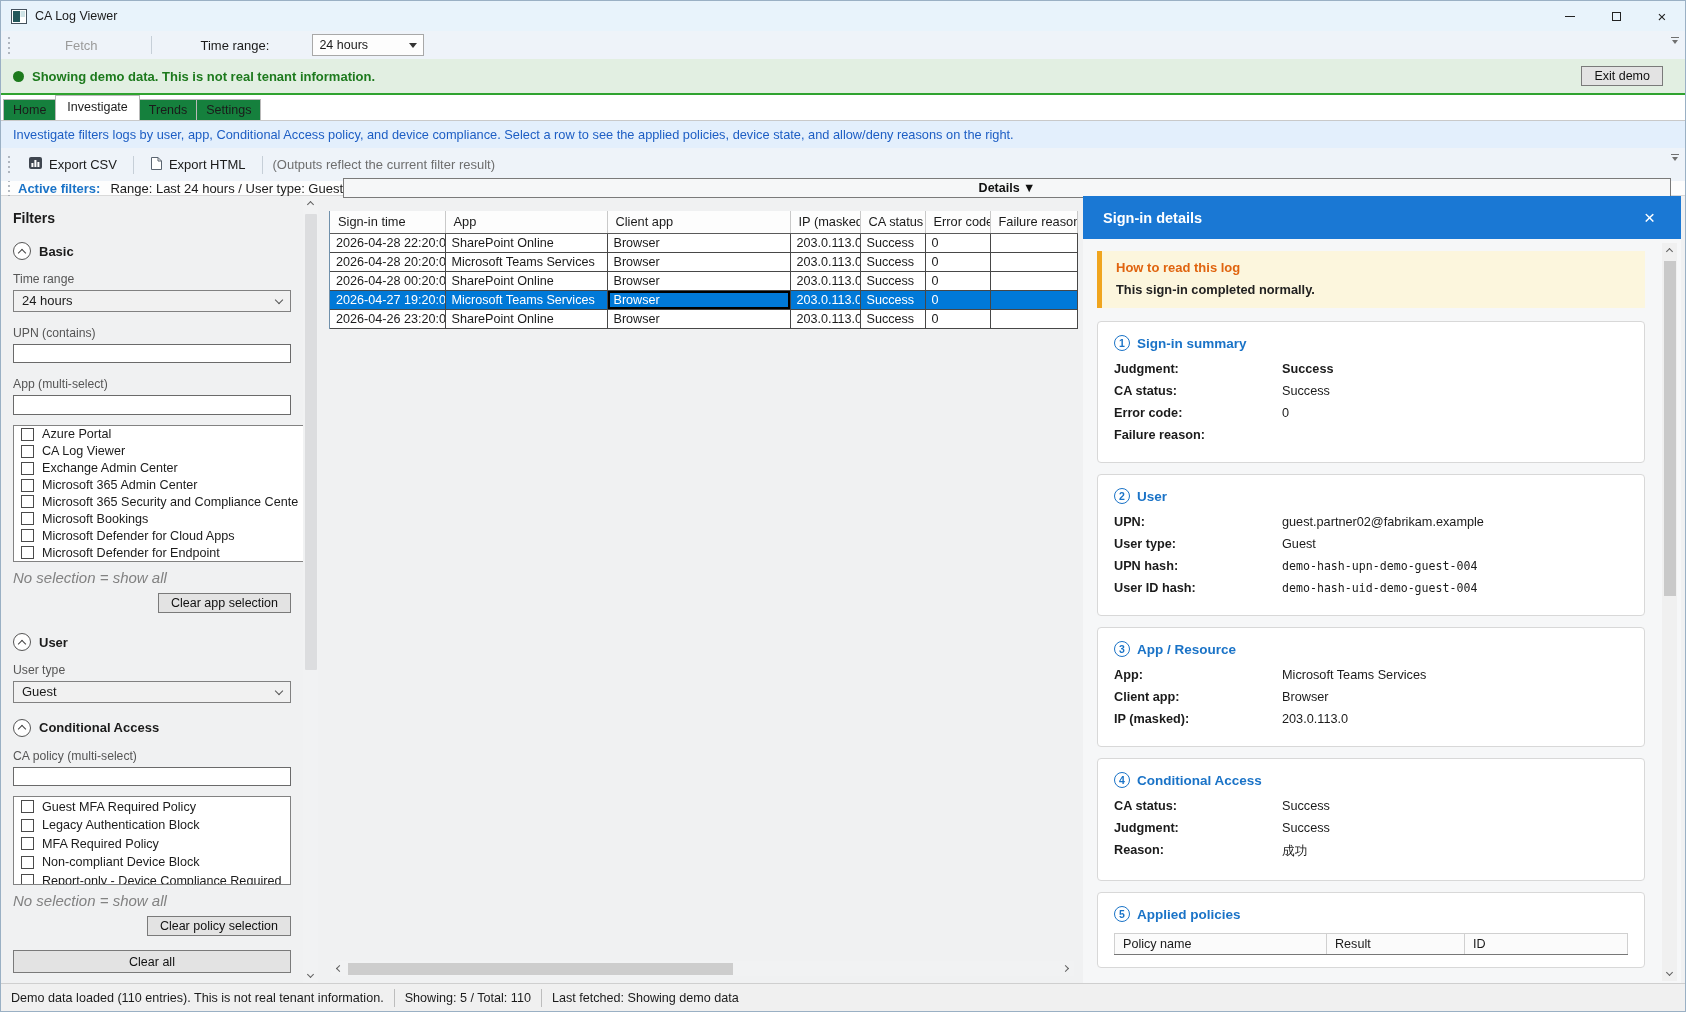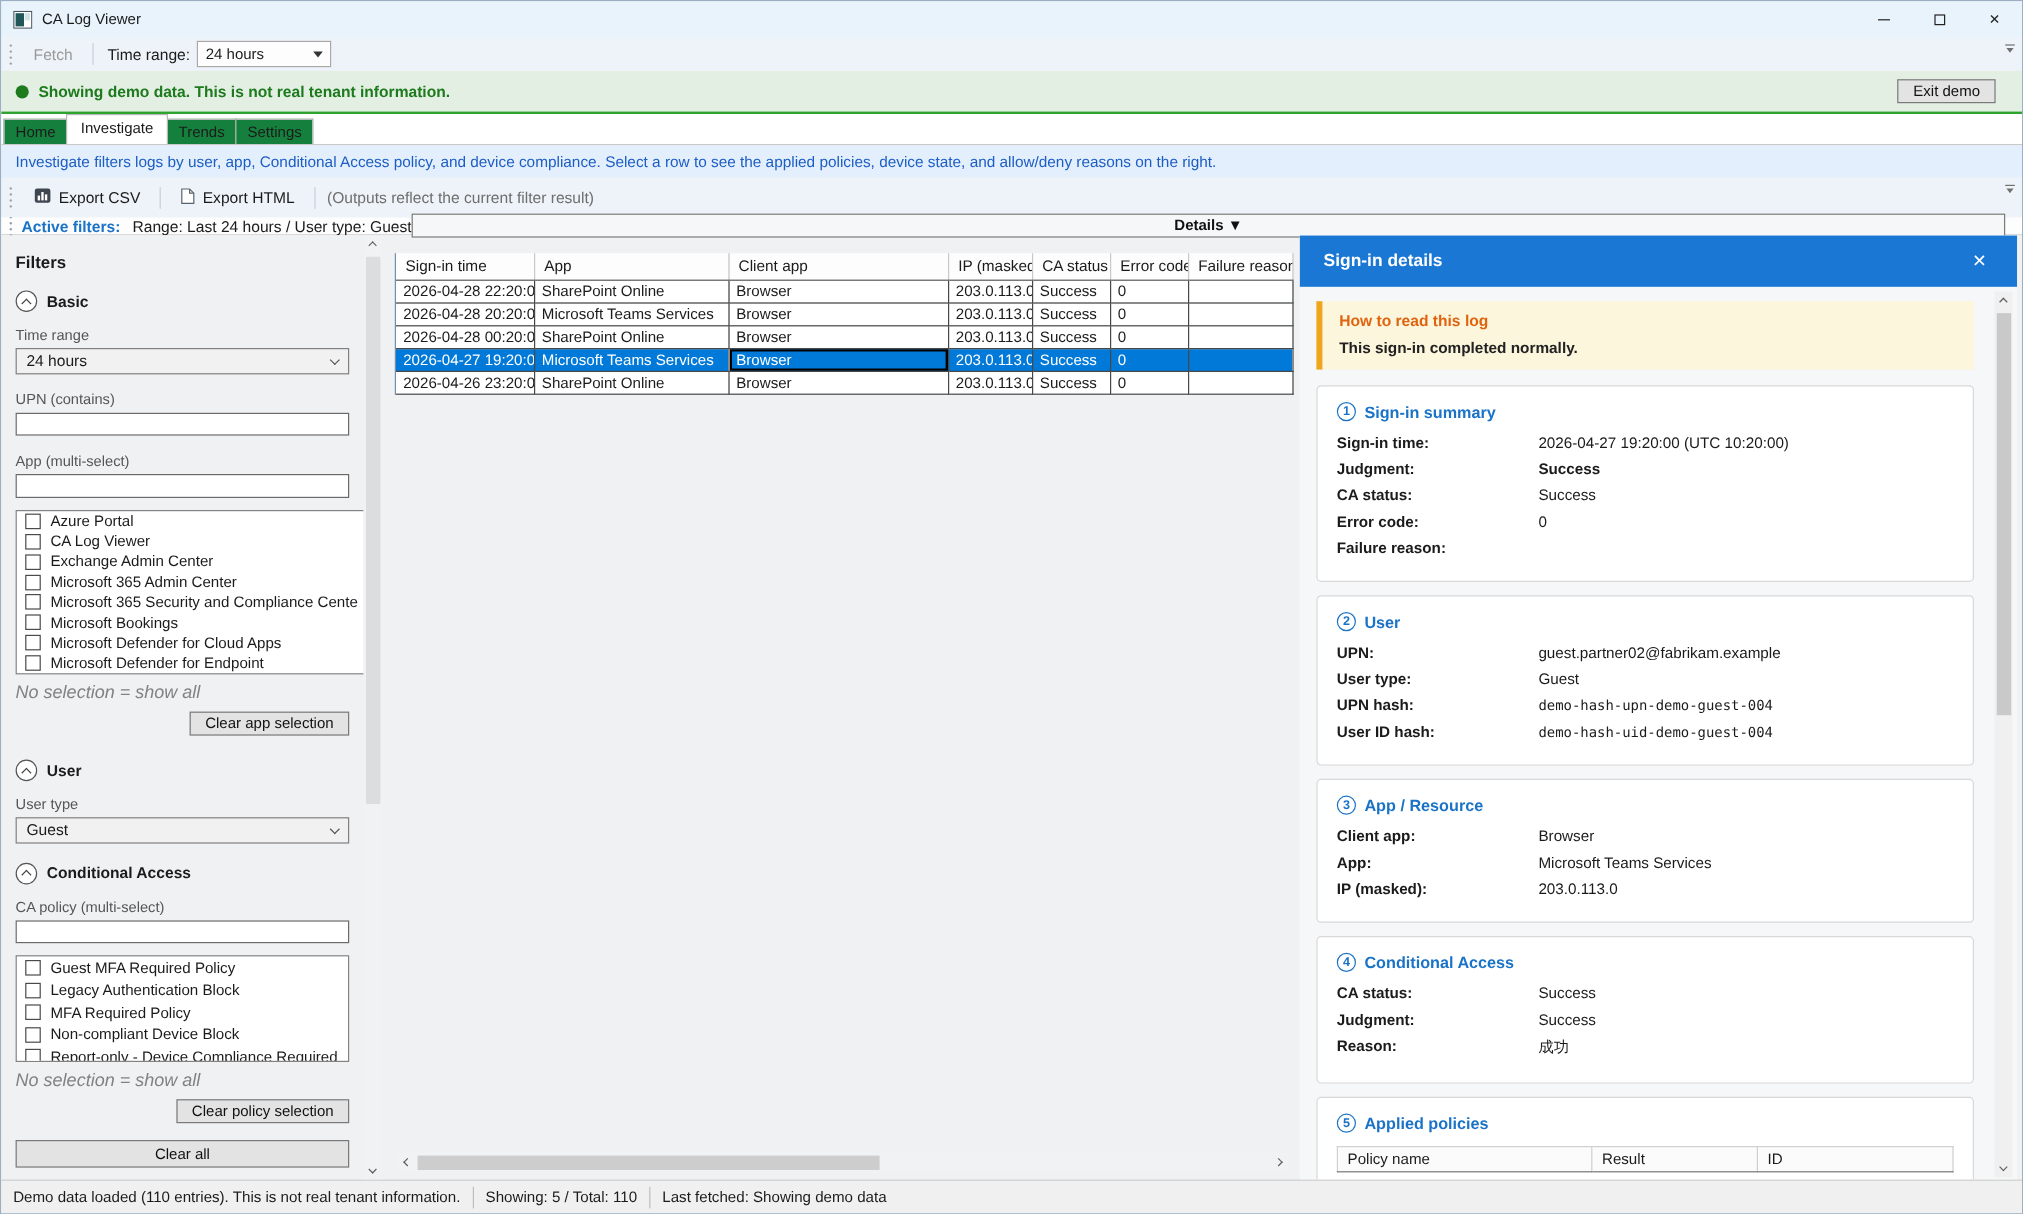--- a/index.html
+++ b/index.html
@@ -11,21 +11,21 @@
   
   .titlebar{height:30px;background:#e8f3fb;display:flex;align-items:center;flex:0 0 auto;}
   .titlebar .appicon{margin:0 8px 0 10px;display:flex;}
   .titlebar .title{font-size:12.5px;}
   .wincontrols{margin-left:auto;display:flex;height:100%;}
   .winbtn{width:46px;display:flex;align-items:center;justify-content:center;font-size:15px;color:#222;cursor:default;}
   .maxglyph{width:9px;height:9px;border:1px solid #222;display:inline-block;}
   .minglyph{width:10px;height:0;border-top:1px solid #222;display:inline-block;}
 
   
-  .toolbar{height:28px;background:#eef3f9;display:flex;align-items:center;flex:0 0 auto;position:relative;}
+  .toolbar{height:28px;background:#eef3f9;display:flex;align-items:center;flex:0 0 auto;position:relative;gap:37px;}
   .grip{width:4px;margin:0 7px 0 6px;display:flex;flex-direction:column;gap:3px;align-items:center;}
   .grip i{width:2px;height:2px;border-radius:50%;background:#9aa2ab;display:block;}
   .tbtn{display:flex;align-items:center;gap:6px;padding:0 10px;height:24px;cursor:default;}
   .tbtn.disabled{color:#9a9a9a;}
   .tsep{width:1px;height:18px;background:#c6cfd8;margin:0 6px;}
   .tlabel{margin:0 6px 0 6px;}
   .tcombo{width:112px;height:22px;background:#fdfdfd;border:1px solid #a8a8a8;display:flex;align-items:center;
           padding:0 6px;justify-content:space-between;font-size:12.5px;}
   .tri-down{width:0;height:0;border-left:4px solid transparent;border-right:4px solid transparent;border-top:5px solid #333;}
   .overflow{position:absolute;right:4px;top:6px;width:12px;display:flex;flex-direction:column;align-items:center;gap:2px;}
@@ -468,24 +468,20 @@
           <div class="ctit">How to read this log</div>
           <div class="cbody">This sign-in completed normally.</div>
         </div>
         <div id="cards">
             <div class="card">
               <div class="card-h">
                 <span class="ncirc">1</span>
                 <span class="ctitle">Sign-in summary</span>
               </div>
               <div class="frow">
-                <span class="flabel">Sign-in time:</span>
-                <span class="fval">2026-04-27 19:20:00 (UTC 10:20:00)</span>
-              </div>
-              <div class="frow">
                 <span class="flabel">Judgment:</span>
                 <span class="fval bold">Success</span>
               </div>
               <div class="frow">
                 <span class="flabel">CA status:</span>
                 <span class="fval">Success</span>
               </div>
               <div class="frow">
                 <span class="flabel">Error code:</span>
                 <span class="fval">0</span>
@@ -516,26 +512,26 @@
                 <span class="flabel">User ID hash:</span>
                 <span class="fval mono">demo-hash-uid-demo-guest-004</span>
               </div>
             </div>
             <div class="card">
               <div class="card-h">
                 <span class="ncirc">3</span>
                 <span class="ctitle">App / Resource</span>
               </div>
               <div class="frow">
+                <span class="flabel">App:</span>
+                <span class="fval">Microsoft Teams Services</span>
+              </div>
+              <div class="frow">
                 <span class="flabel">Client app:</span>
                 <span class="fval">Browser</span>
-              </div>
-              <div class="frow">
-                <span class="flabel">App:</span>
-                <span class="fval">Microsoft Teams Services</span>
               </div>
               <div class="frow">
                 <span class="flabel">IP (masked):</span>
                 <span class="fval">203.0.113.0</span>
               </div>
             </div>
             <div class="card">
               <div class="card-h">
                 <span class="ncirc">4</span>
                 <span class="ctitle">Conditional Access</span>

